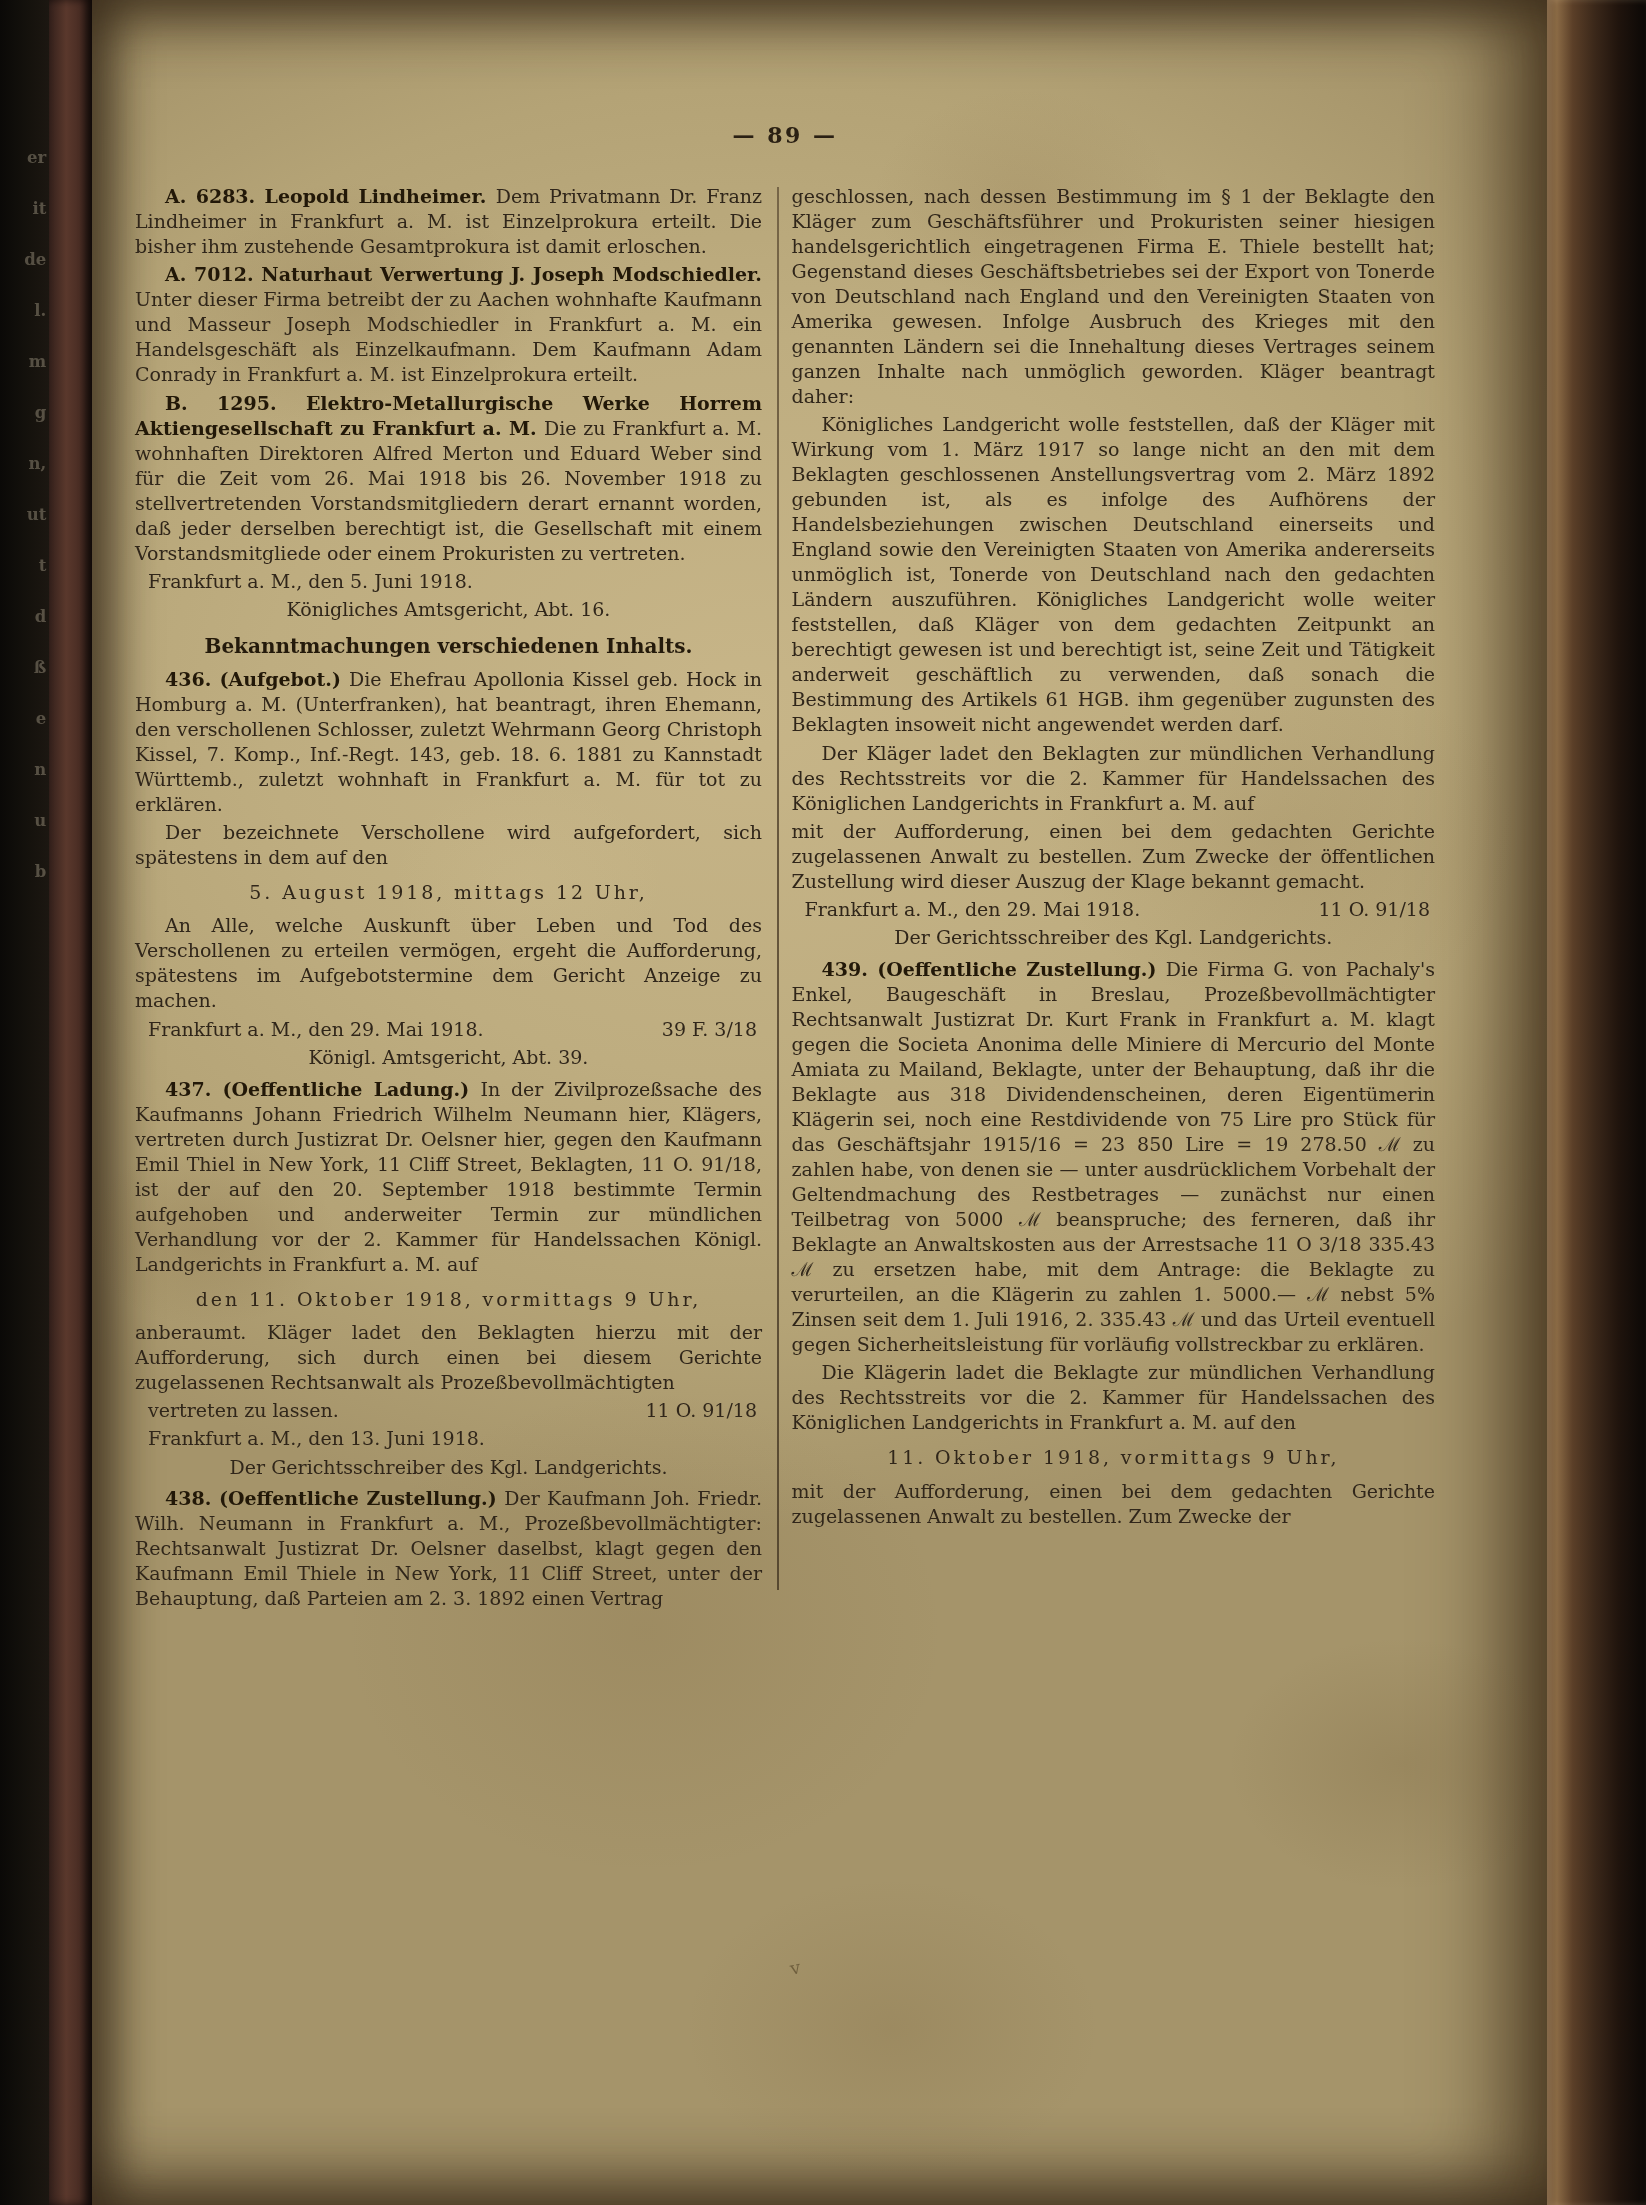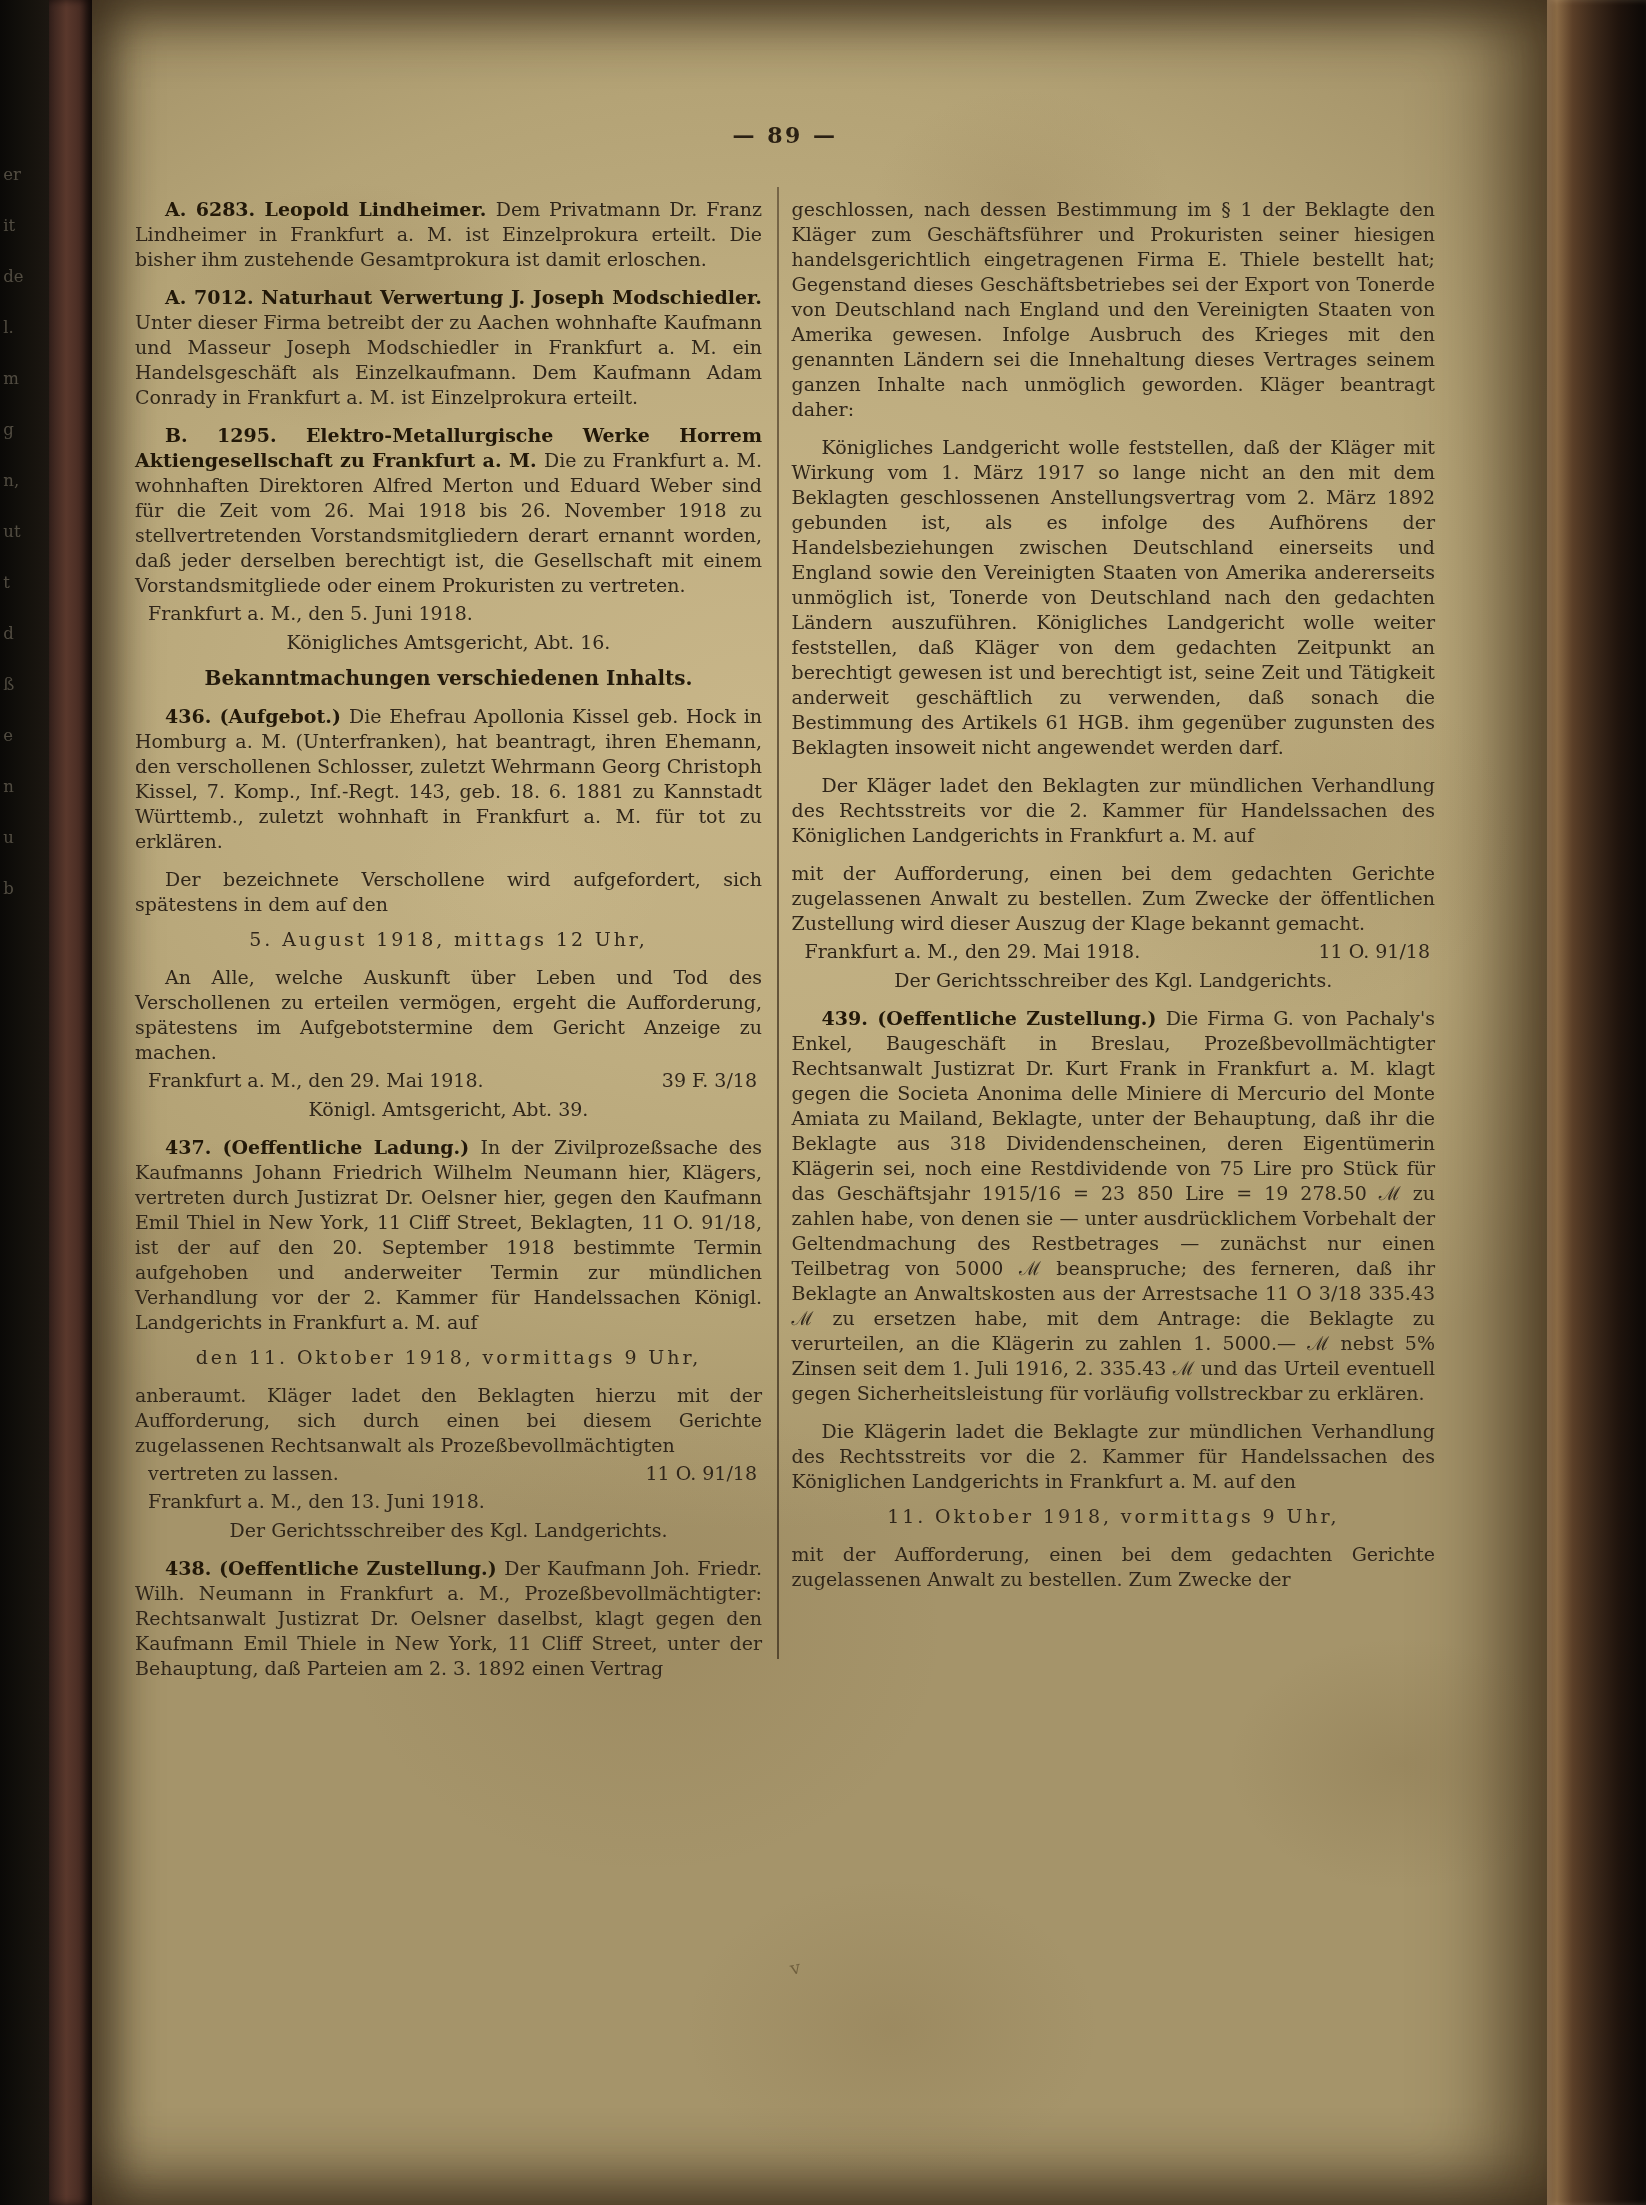--- a/index.html
+++ b/index.html
@@ -18,25 +18,26 @@
     background:linear-gradient(90deg,#0a0907 0%,#15120d 60%,#1c1711 100%);
   }
   
   .spine-strip {
     position:absolute; left:49px; top:0; bottom:0; width:43px;
     background:linear-gradient(90deg,#33201b 0%,#5a382c 40%,#4a2d24 70%,#241611 100%);
     box-shadow:inset -5px 0 8.2px rgba(0,0,0,.6);
   }
   
   .bleed {
-    position:absolute; left:3.3px; top:149px; width:43px;
+    position:absolute; left:3.3px; top:132px; width:43px;
     color:rgba(190,180,155,.38);
     font-size:16.5px; line-height:51px;
-    text-align:left;
+    text-align:right;
     z-index:3;
+    font-weight:bold;
   }
   
   .page {
     position:absolute; left:92px; right:99px; top:0; bottom:0;
     background:
       radial-gradient(1070px 823px at 45% 32%, #c7b588 0%, #bead80 45%, #b4a376 75%, #a5946a 100%);
     box-shadow:
       inset 25px 0 41px rgba(40,28,16,.50),
       inset -54px 0 74px rgba(58,40,20,.55),
       inset 0 28px 49px rgba(48,34,18,.38),
@@ -82,21 +83,21 @@
   .colL { width:627px; }
   .colR { flex:1; }
   .divider {
     width:1.6px;
     background:linear-gradient(#6b5a3e 0%, #55452e 50%, #4a3c27 100%);
     margin:3.3px 13px 25px 15px;
     opacity:.85;
   }
 
   .blk { margin-bottom:3.3px; }
-  .para { text-indent:30px;margin-top:13px; }
+  .para { text-indent:30px; }
   .para.noindent { text-indent:0; }
   .lead { font-weight:bold; color:#221808; }
   .heading {
     text-align:center; font-weight:bold; text-indent:0;
     font-size:20px; margin:11.5px 0 8.2px;
     color:#241a0b;
   }
   .dateline {
     text-align:center; text-indent:0;
     letter-spacing:2.9px; white-space:nowrap;

